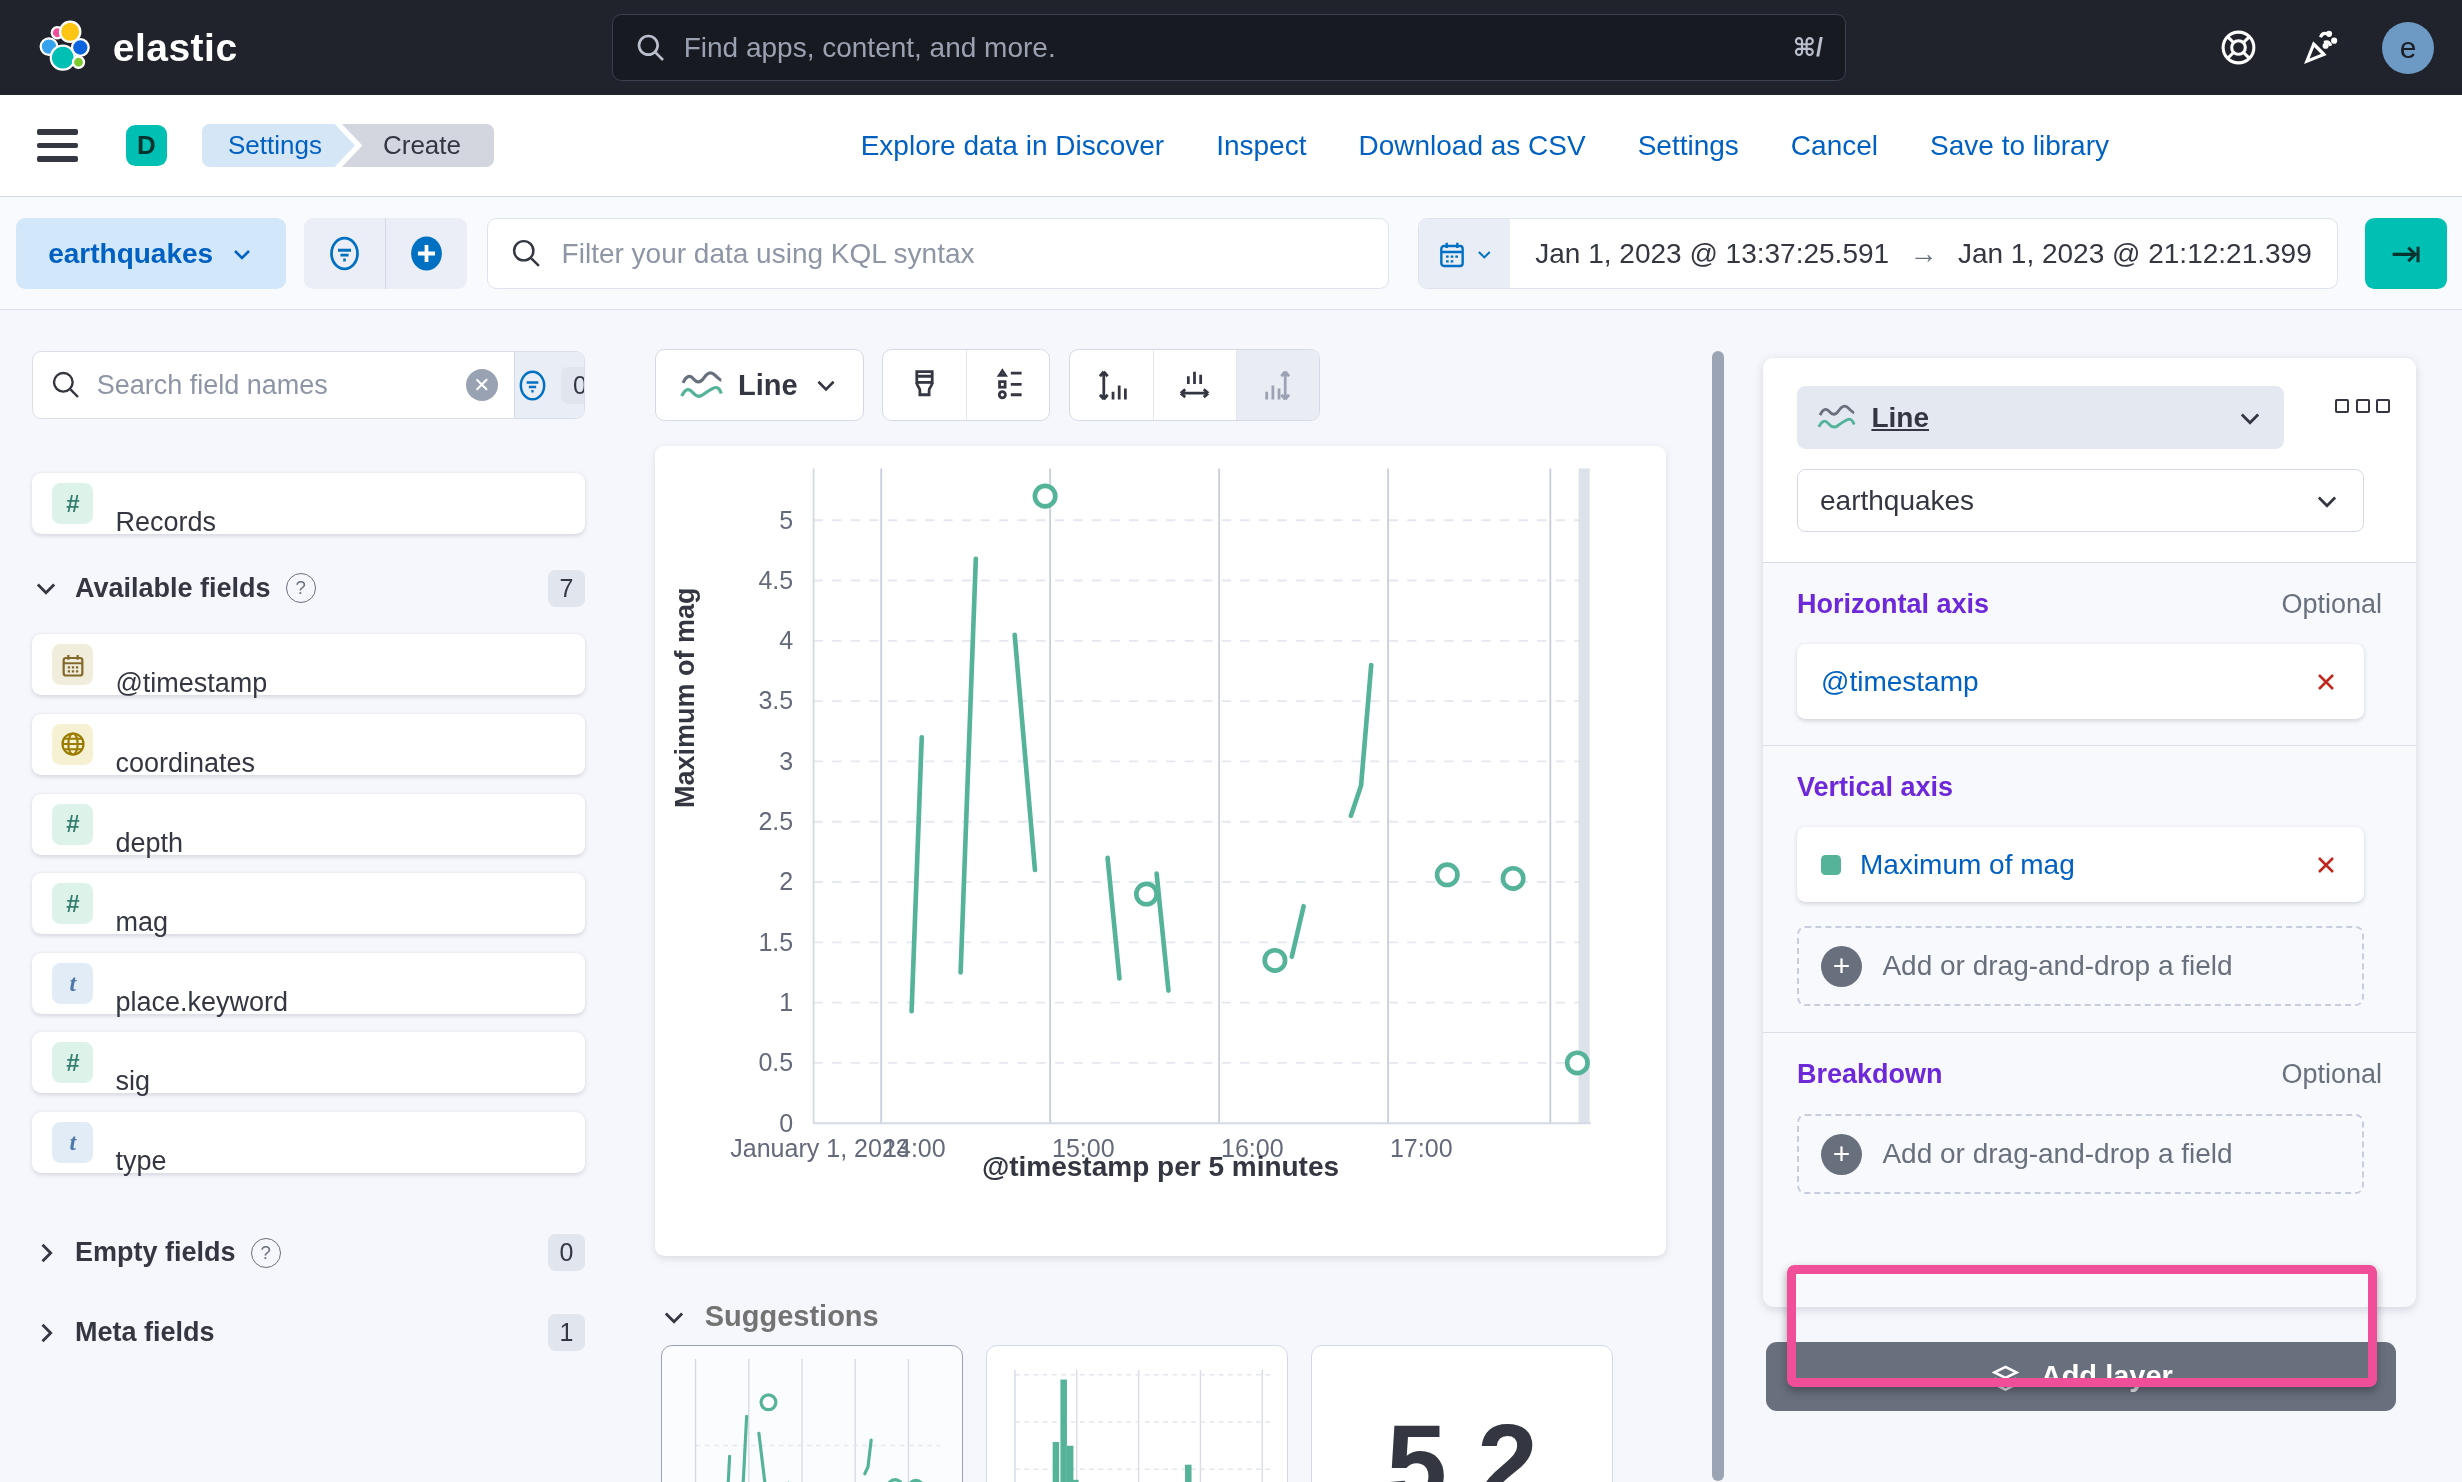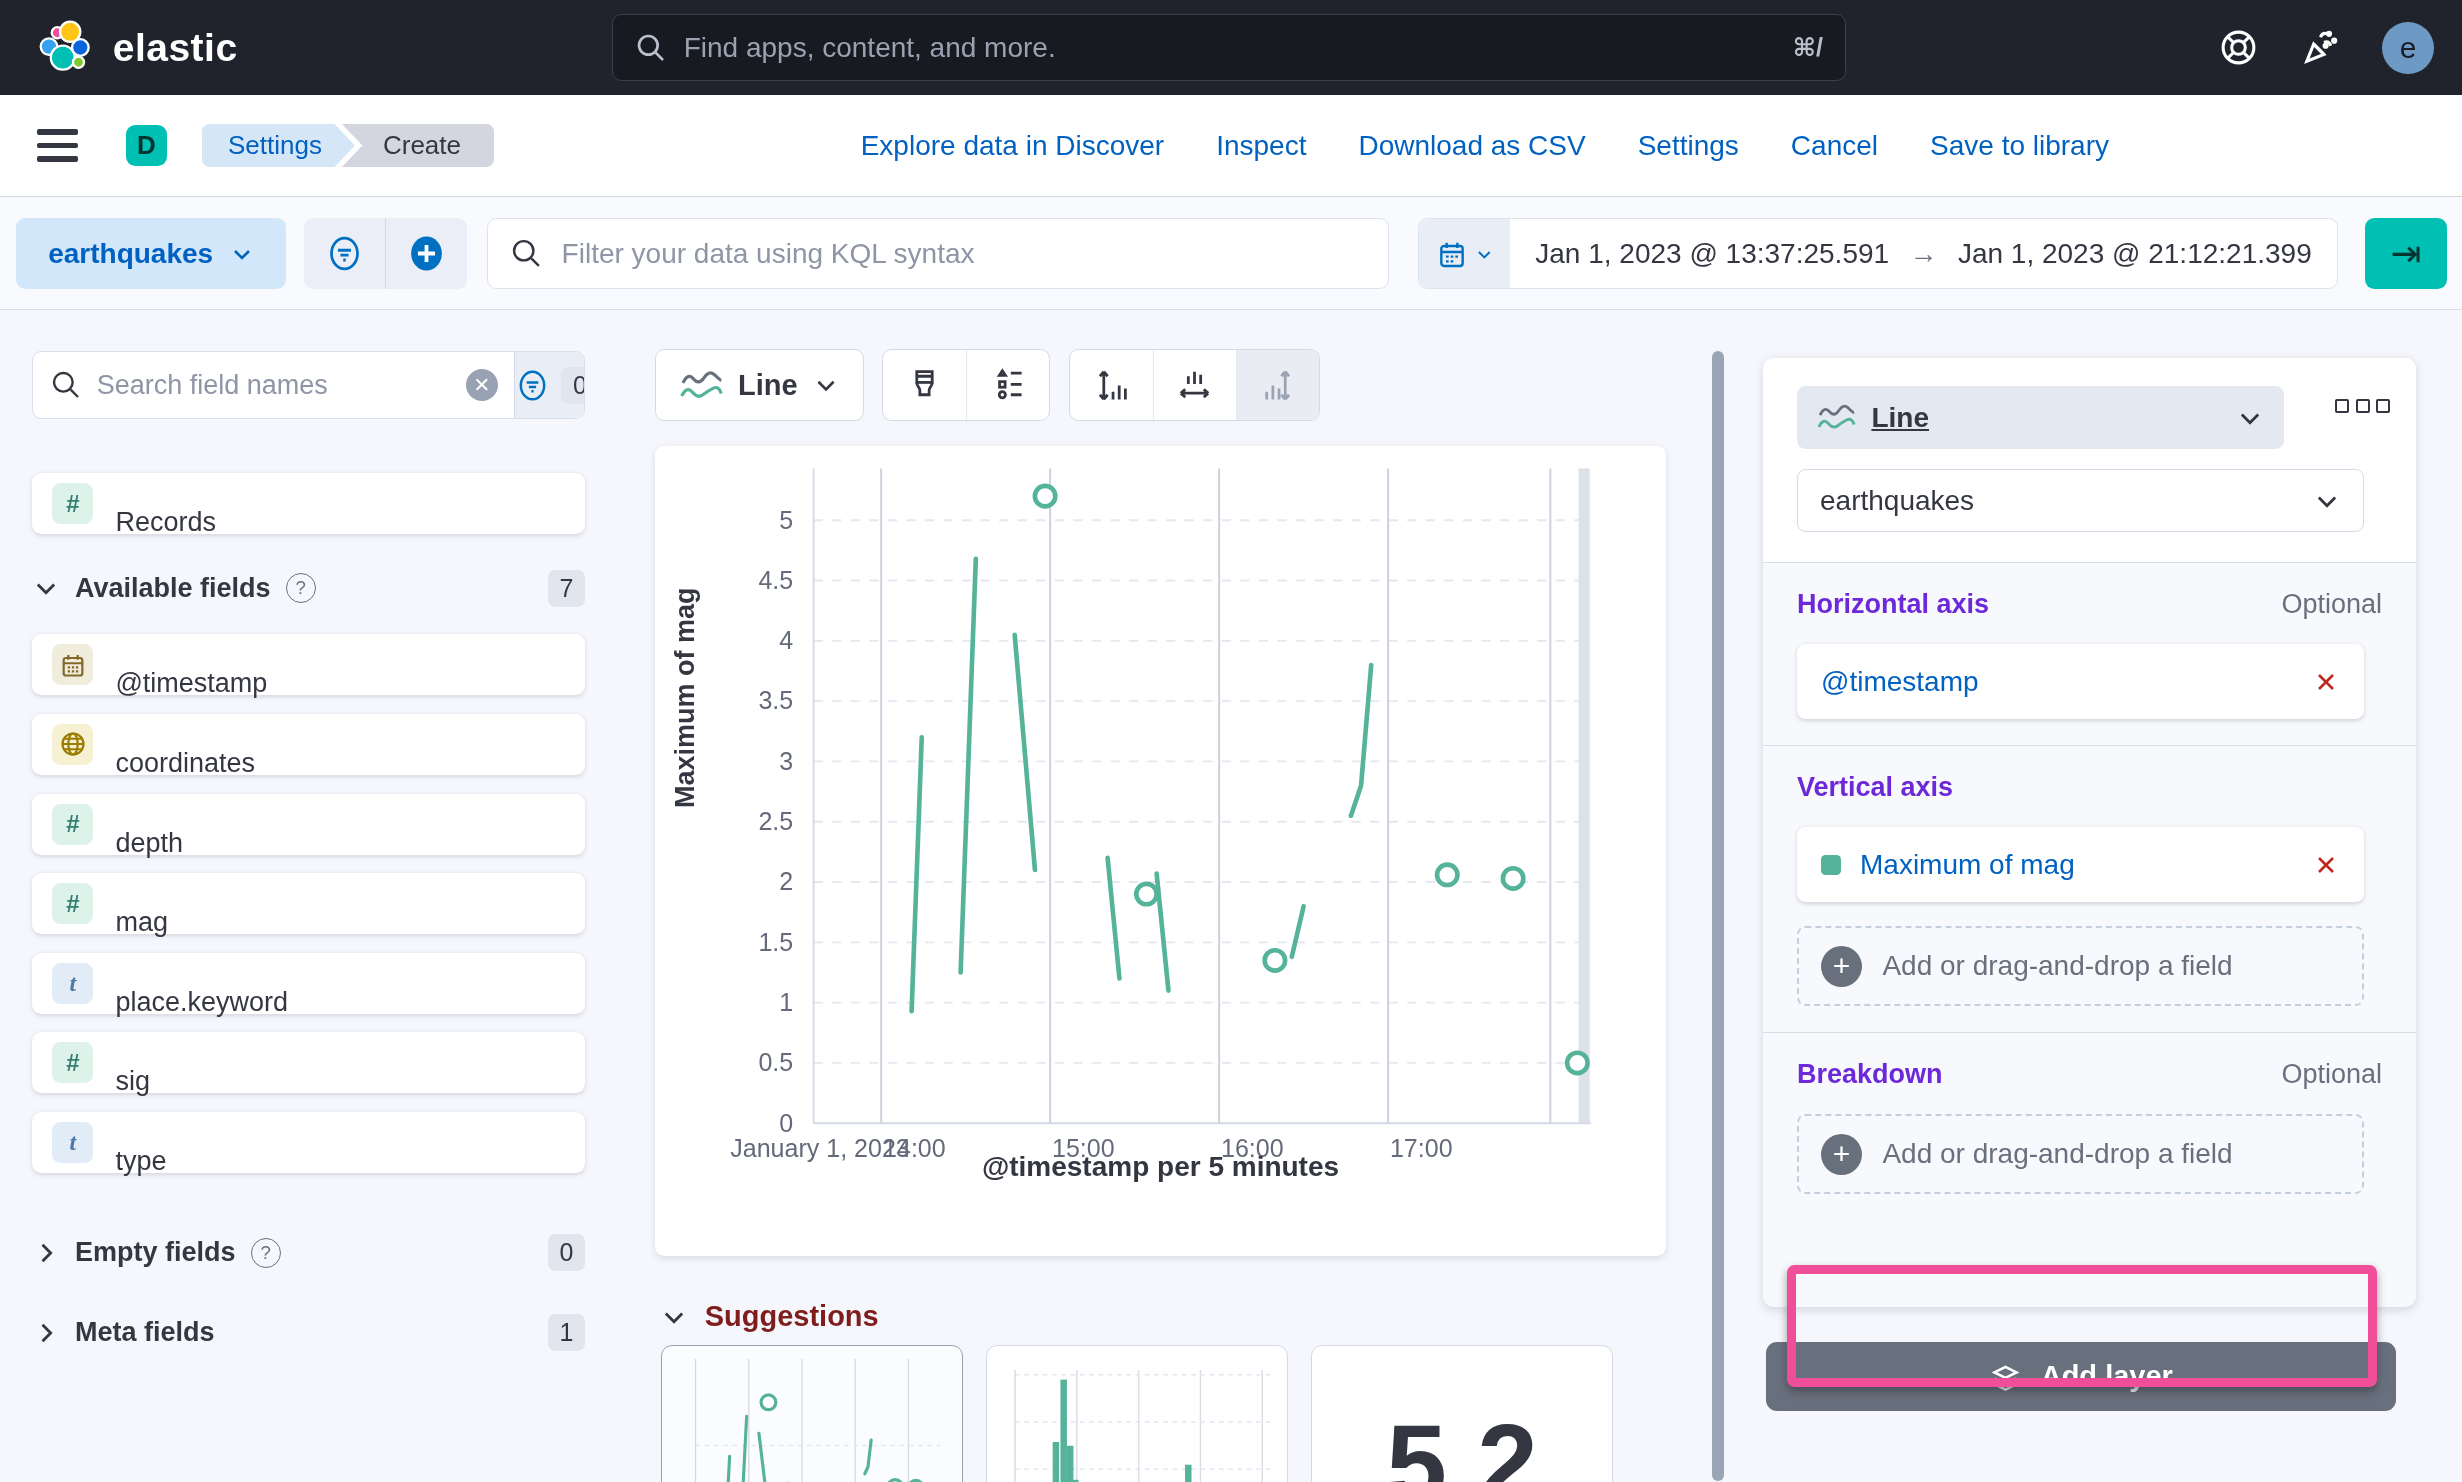--- a/index.html
+++ b/index.html
@@ -78,21 +78,21 @@
   .tb-cell { width:83px; display:flex; align-items:center; justify-content:center; color:#343741; cursor:pointer; }
   .tb-cell + .tb-cell { border-left:1.9px solid #E3E8F2; }
   .tb-cell.disabled { background:#E9EDF3; color:#9AA2B3; cursor:default; }
   .chart-switch { display:flex; align-items:center; gap:15px; padding:0 24px; background:#fff; border:1.9px solid #D3DAE6; border-radius:9.3px; height:72px; font-size:29px; font-weight:700; color:#343741; cursor:pointer; }
 
   .chart-card { position:absolute; left:655px; top:136px; width:1011px; height:810px; background:#fff; border-radius:9.3px; box-shadow:0 2.8px 7.4px rgba(60,70,90,.14); }
   .ylabel { position:absolute; left:15px; top:362px; transform:rotate(-90deg); transform-origin:left top; font-size:27px; font-weight:700; color:#343741; white-space:nowrap; }
   .xlabel { position:absolute; left:0; top:705px; width:100%; text-align:center; font-size:28px; font-weight:700; color:#343741; }
 
   .suggestions-head { position:absolute; left:660px; top:990px; display:flex; align-items:center; gap:16.7px; cursor:pointer; }
-  .suggestions-head .title { font-size:29px; font-weight:700; color:#7f1d1d; }
+  .suggestions-head .title { font-size:29px; font-weight:700; color:#737373; }
   .sugg-card { position:absolute; top:1035px; width:302px; height:195px; background:#fff; border:1.9px solid #D3DAE6; border-radius:11px; cursor:pointer; overflow:hidden; }
   .sugg-card.selected { border-color:#98A2B3; background:#FBFCFE; }
   .metric-value { width:100%; height:100%; display:flex; align-items:flex-start; justify-content:center; padding-top:54px; font-size:109px; font-weight:700; color:#343741; }
 
   .vscroll { position:absolute; left:1712px; top:41px; width:12px; height:1130px; background:#9AA4B5; border-radius:6.5px; }
 
   
   .config-card { position:absolute; left:1763px; top:48px; width:653px; height:949px; background:#F7F9FC; border-radius:11px; box-shadow:0 2.8px 9.3px rgba(60,70,90,.18); overflow:hidden; }
   .cfg-top { background:#fff; padding:28px 34px 30px 34px; }
   .chart-select { width:487px; height:63px; background:#E4E8F0; border-radius:8.4px; display:flex; align-items:center; gap:15px; padding:0 20.4px; cursor:pointer; }

